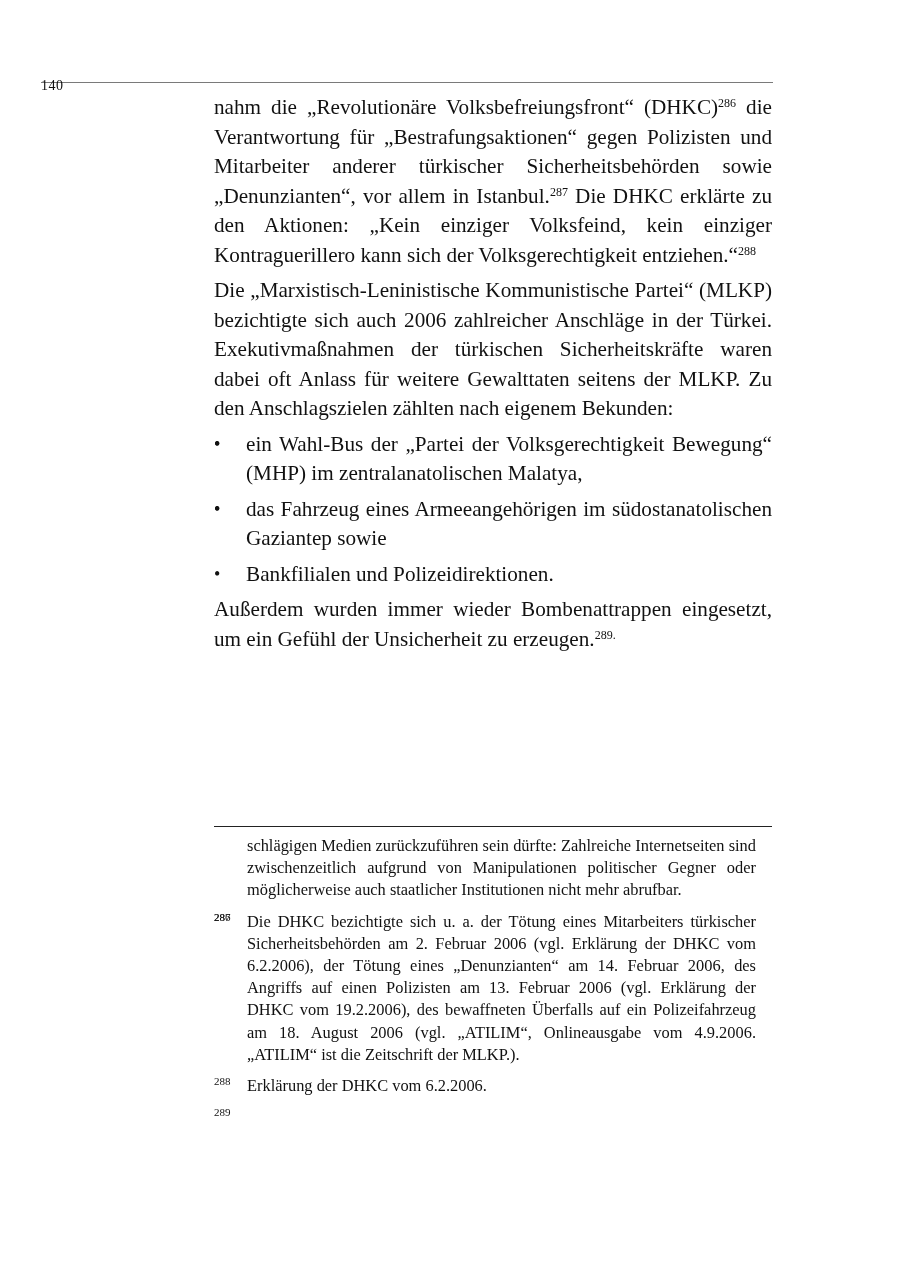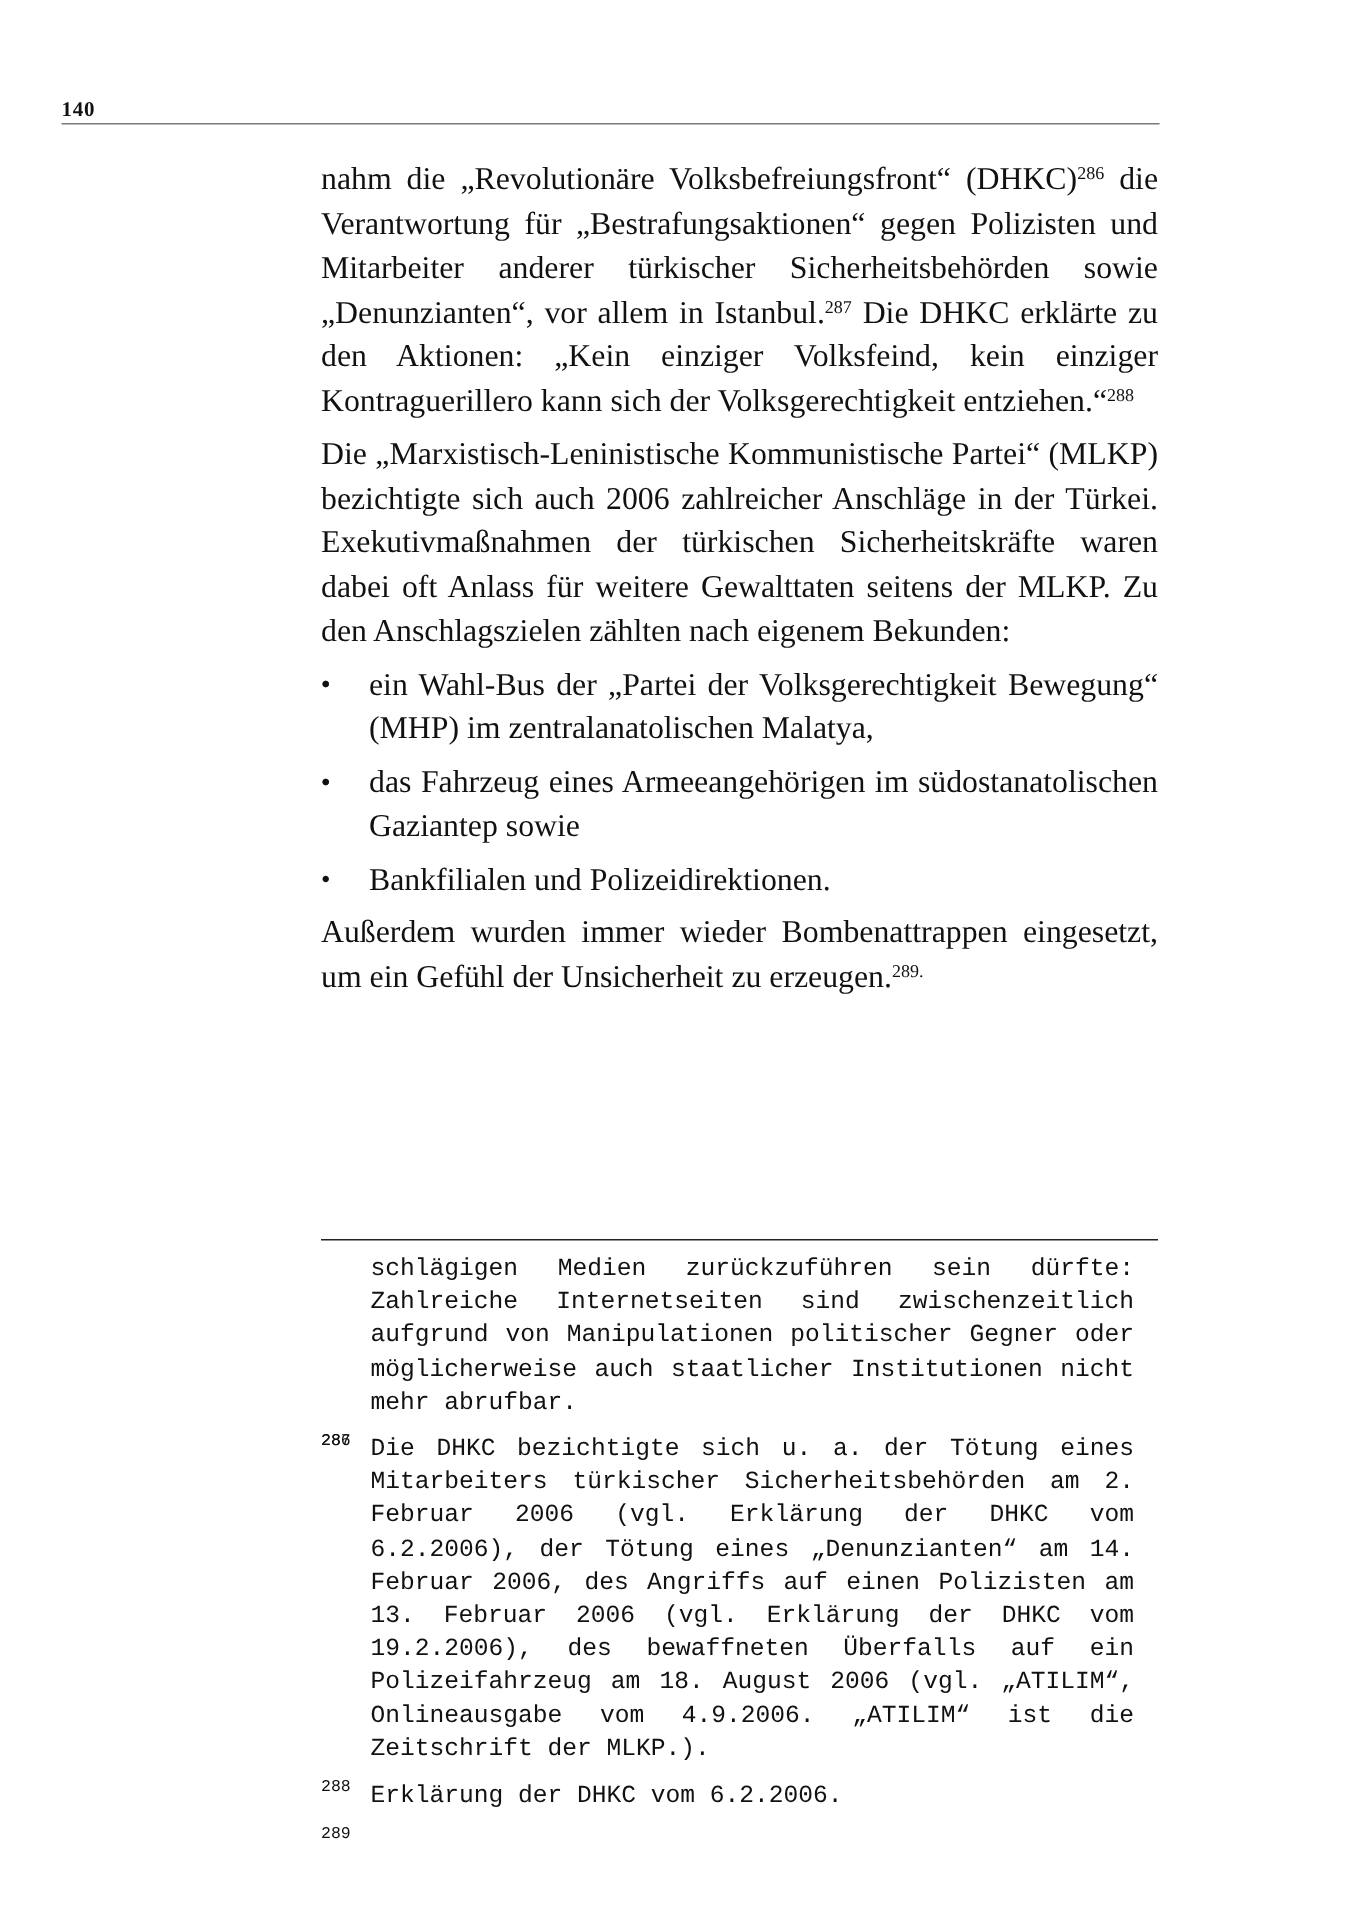--- a/index.html
+++ b/index.html
@@ -19,36 +19,35 @@
       position: absolute;
       left: 41px;
       top: 62px;
       width: 732px;
       height: 20px;
       border-bottom: 1.5px solid #7a7a7a;
     }
     .page-number {
       position: absolute;
       left: 0;
-      top: 4px;
+      top: 16px;
       font-size: 14px;
       letter-spacing: 0.5px;
-      font-weight: bold;
     }
     .running-title {
       position: absolute;
       right: 0;
       top: 0;
       font-size: 14px;
       letter-spacing: 1.4px;
     }
     .main {
       position: absolute;
       left: 214px;
-      top: 105px;
+      top: 93px;
       width: 558px;
       font-size: 21.2px;
       line-height: 29.5px;
     }
     .para {
       margin: 0 0 6px 0;
       text-align: justify;
       hyphens: manual;
     }
     sup {
@@ -87,21 +86,20 @@
       top: 835px;
       width: 558px;
       font-size: 16.4px;
       line-height: 22.2px;
     }
     .fn {
       position: relative;
       padding-left: 33px;
       margin: 0 16px 9px 0;
       text-align: justify;
-      font-family: Liberation Mono, monospace;
     }
     .fn-mark {
       position: absolute;
       left: 0;
       top: -5px;
       font-size: 11px;
     }
   </style>
 </head>
 <body>

